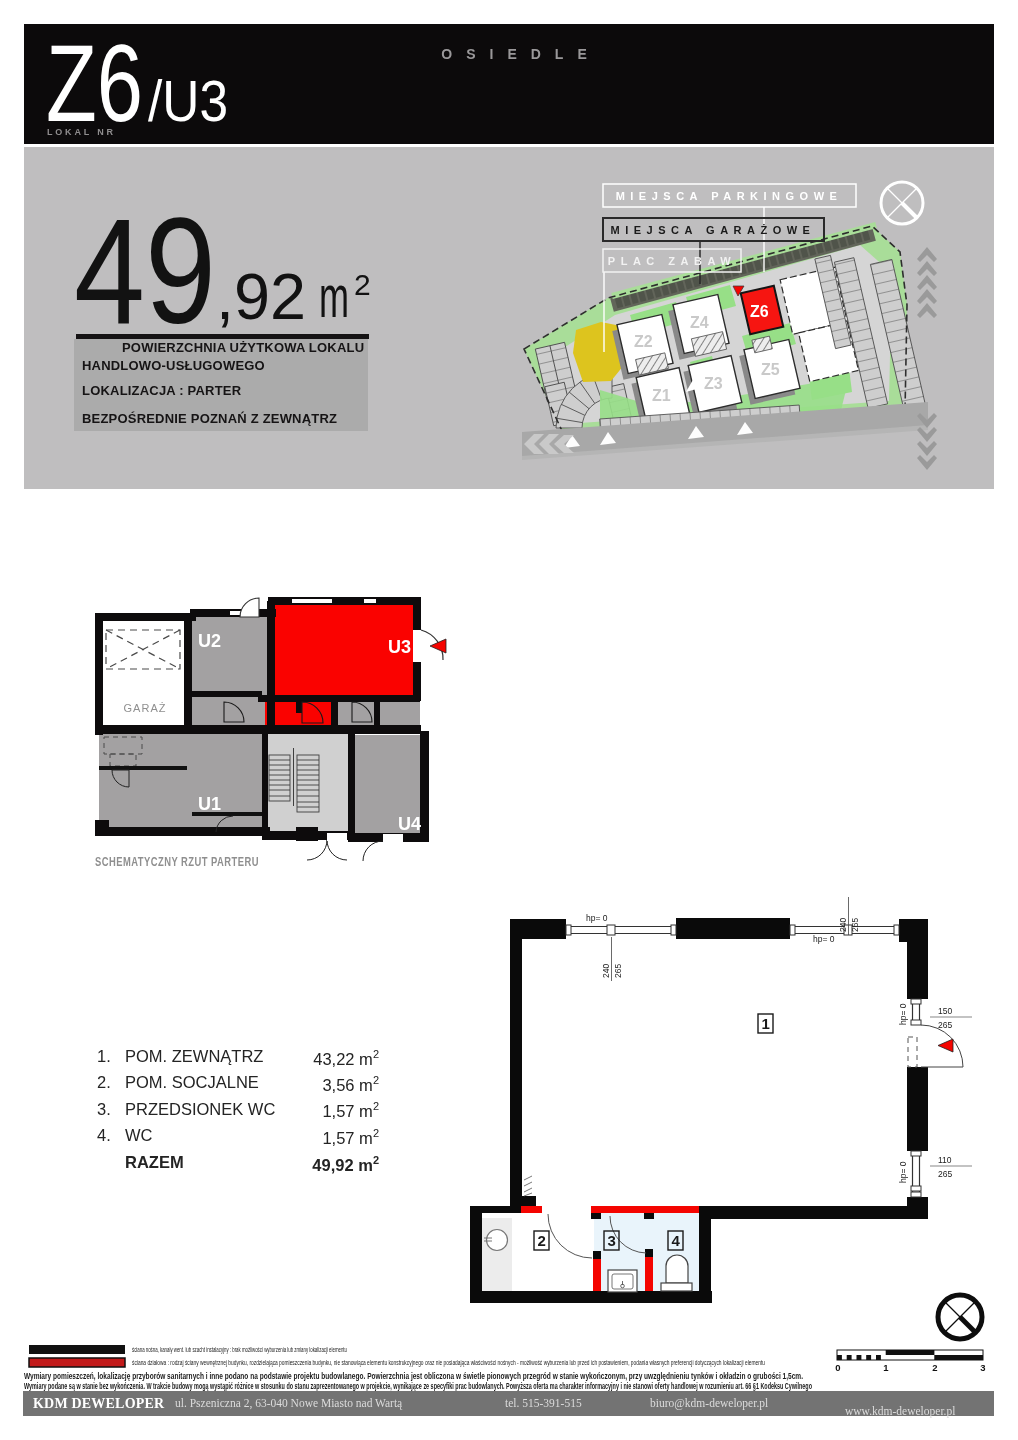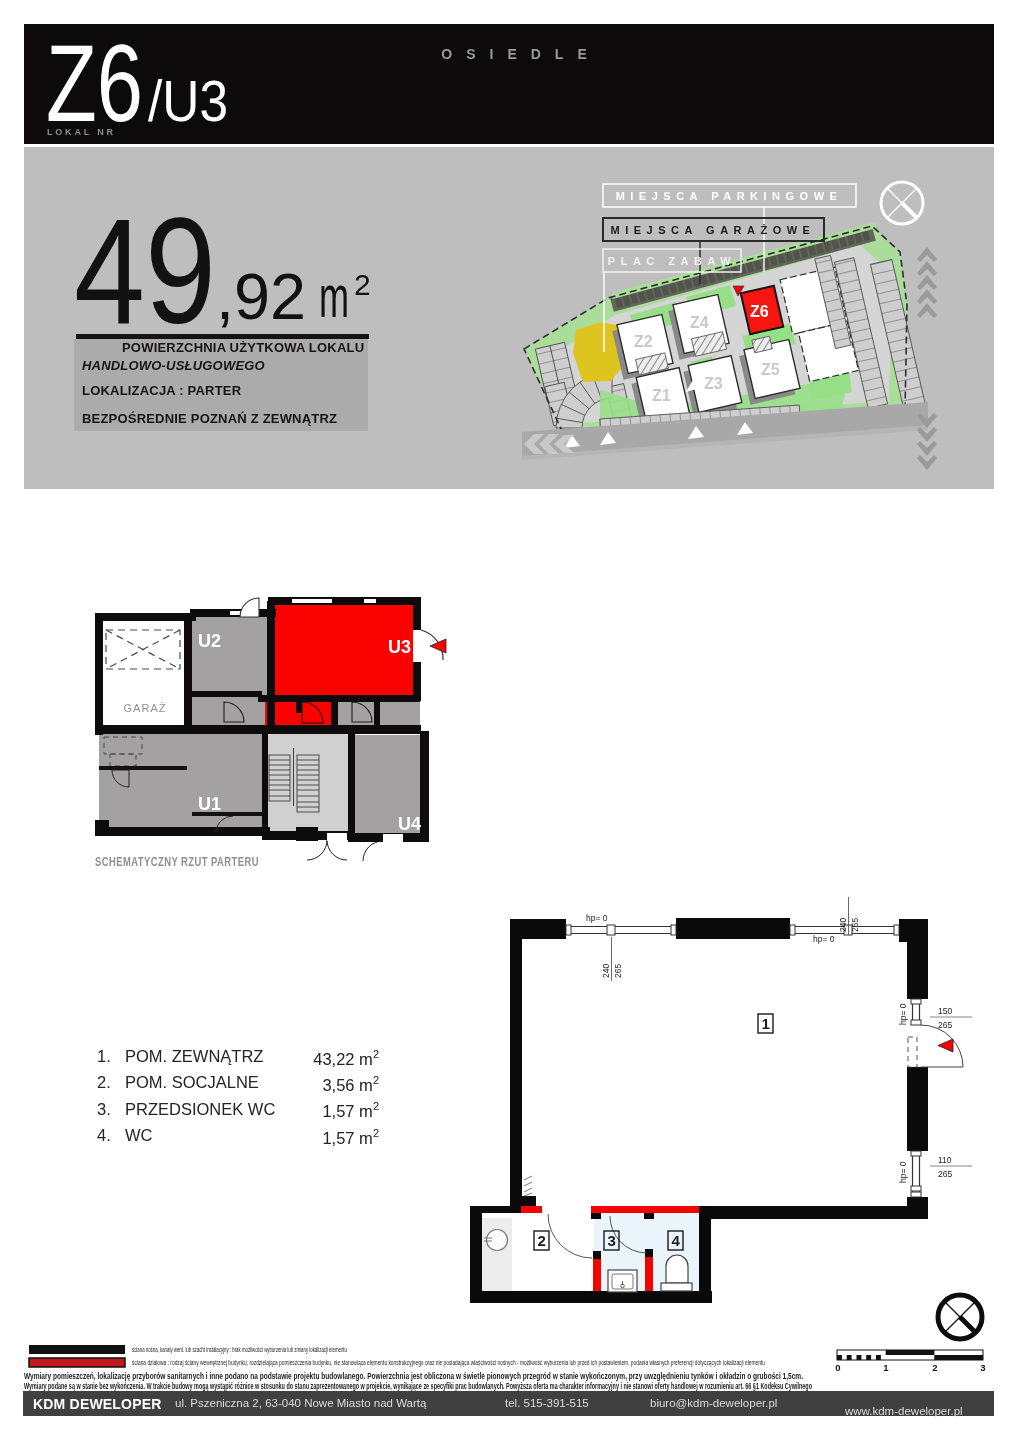--- a/index.html
+++ b/index.html
@@ -36,21 +36,21 @@
     <text x="330" y="148" font-size="30" fill="#121212">2</text>
   </svg>
 </div>
 
 <div class="abs" style="left:76px;top:334px;width:293px;height:5px;background:#151314;"></div>
 
 <div class="abs" style="left:74px;top:339px;width:294px;height:92px;background:#ababab;"></div>
 
 <div class="abs" style="left:82px;top:340px;color:#161415;font-size:13px;font-weight:bold;letter-spacing:0.2px;padding-left:40px;">POWIERZCHNIA UŻYTKOWA LOKALU</div>
 
-<div class="abs" style="left:82px;top:358px;color:#161415;font-size:13px;font-weight:bold;letter-spacing:0.2px;font-style:italic;">HANDLOWO-USŁUGOWEGO</div>
+<div class="abs" style="left:82px;top:358px;color:#161415;font-size:13px;font-weight:bold;letter-spacing:0.2px;">HANDLOWO-USŁUGOWEGO</div>
 
 <div class="abs" style="left:82px;top:383px;color:#161415;font-size:13px;font-weight:bold;letter-spacing:0.2px;">LOKALIZACJA : PARTER</div>
 
 <div class="abs" style="left:82px;top:411px;color:#161415;font-size:13px;font-weight:bold;letter-spacing:0.2px;">BEZPOŚREDNIE POZNAŃ Z ZEWNĄTRZ</div>
 
 <svg class="abs" style="left:0;top:0;" width="1018" height="520" viewBox="0 0 1018 520">
   <defs>
     <pattern id="hat" width="6" height="6" patternUnits="userSpaceOnUse" patternTransform="rotate(45)">
       <rect width="6" height="6" fill="#ededed"></rect>
           <line x1="0" y1="0" x2="0" y2="6" stroke="#666" stroke-width="1.6"></line>
@@ -405,20 +405,25 @@
     <tr>
             <td>3.</td>
             <td>PRZEDSIONEK WC</td>
             <td style="text-align:right;">1,57 m<sup style="font-size:11px;">2</sup></td>
           </tr>
     <tr>
             <td>4.</td>
             <td>WC</td>
             <td style="text-align:right;">1,57 m<sup style="font-size:11px;">2</sup></td>
           </tr>
+    <tr style="font-weight:bold;">
+            <td></td>
+            <td style="padding-top:2px;">RAZEM</td>
+            <td style="text-align:right;padding-top:2px;">49,92 m<sup style="font-size:11px;">2</sup></td>
+          </tr>
   </tbody>
       </table>
 </div>
 
 <svg class="abs" style="left:440px;top:890px;" width="578" height="430" viewBox="440 890 578 430">
 
   <rect x="482" y="1213" width="112" height="78" fill="#fff"></rect>
 
   <rect x="482" y="1218" width="30" height="73" fill="#ececec"></rect>
 
@@ -618,21 +623,21 @@
   </g>
 
   <g stroke="#0d0d0d" fill="none">
     <circle cx="960" cy="1317" r="22" stroke-width="5"></circle>
     <line x1="944" y1="1301" x2="976" y2="1333" stroke-width="1.3"></line>
     <line x1="976" y1="1301" x2="944" y2="1333" stroke-width="1.3"></line>
     <line x1="960" y1="1317" x2="976" y2="1333" stroke-width="5"></line>
   </g>
 </svg>
 
-<div class="abs" style="left:23px;top:1391px;width:971px;height:25px;background:#404040;color:#fff;font-family:Liberation Sans, sans-serif;">
+<div class="abs" style="left:23px;top:1391px;width:971px;height:25px;background:#737373;color:#fff;font-family:Liberation Serif, serif;">
 
   <span class="abs" style="left:10px;top:5px;font-size:14px;font-weight:bold;letter-spacing:0.2px;">KDM DEWELOPER</span>
 
   <span class="abs" style="left:152px;top:6px;font-size:11.5px;color:#dcdcdc;">ul. Pszeniczna 2, 63-040 Nowe Miasto nad Wartą</span>
 
   <span class="abs" style="left:482px;top:6px;font-size:11.5px;color:#dcdcdc;">tel. 515-391-515</span>
 
   <span class="abs" style="left:627px;top:6px;font-size:11.5px;color:#dcdcdc;">biuro@kdm-deweloper.pl</span>
 
   <span class="abs" style="left:822px;top:14px;font-size:11.5px;color:#dcdcdc;">www.kdm-deweloper.pl</span>

